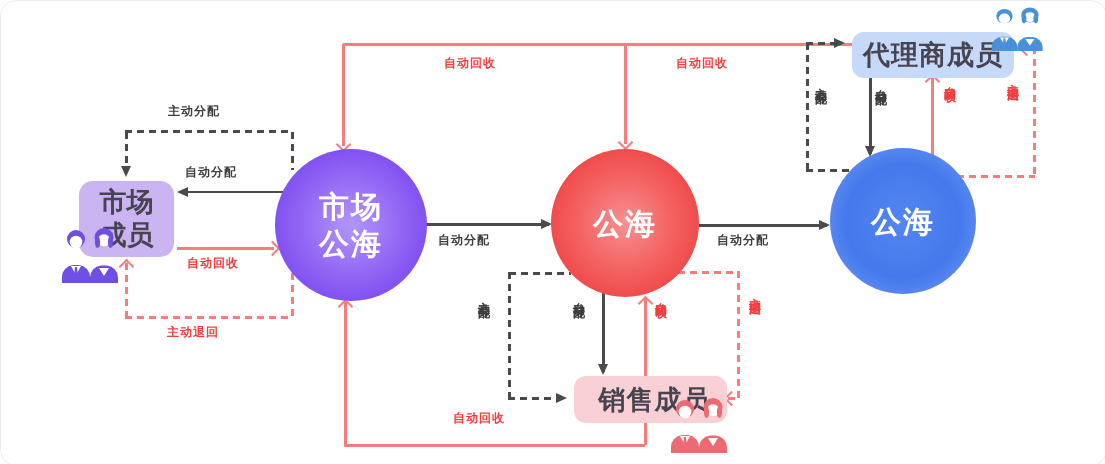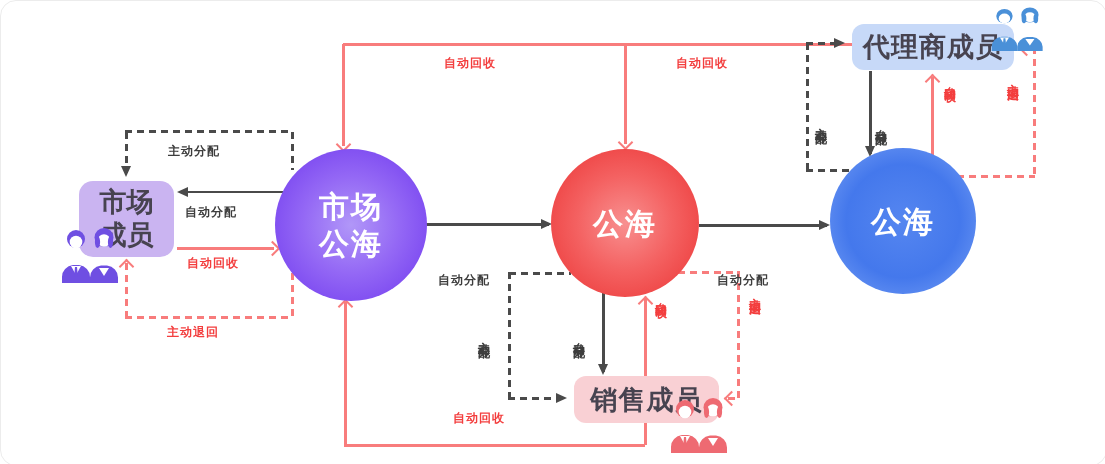--- a/index.html
+++ b/index.html
@@ -22,21 +22,21 @@
   .ah-l{transform:rotate(-135deg);}
   .ah-u{transform:rotate(-45deg);}
   .ah-d{transform:rotate(135deg);}
   
   .tr{position:absolute;width:0;height:0;}
   .tr-r{border-left:11px solid #4a4a4a;border-top:5.5px solid transparent;border-bottom:5.5px solid transparent;}
   .tr-l{border-right:11px solid #4a4a4a;border-top:5.5px solid transparent;border-bottom:5.5px solid transparent;}
   .tr-d{border-top:11px solid #4a4a4a;border-left:5.5px solid transparent;border-right:5.5px solid transparent;}
   
   .elb{position:absolute;font-size:12px;font-weight:700;letter-spacing:1px;white-space:nowrap;}
-  .elb.blkt{color:#3d3d3d;margin-top:40px;}
+  .elb.blkt{color:#3d3d3d;}
   .elb.redt{color:#f33e3e;}
   .elb.vert{writing-mode:vertical-rl;text-orientation:upright;letter-spacing:2px;}
   
   .pool{position:absolute;border-radius:50%;display:flex;align-items:center;justify-content:center;text-align:center;}
   .pool-text{color:#ffffff;font-weight:700;font-size:30px;line-height:37px;letter-spacing:2px;text-align:center;}
   .pool-text span{display:block;}
   
   .mbox{position:absolute;display:flex;align-items:center;justify-content:center;text-align:center;
         font-weight:700;color:#474350;}
   .mbox .two{line-height:33px;font-size:27px;}
@@ -158,25 +158,25 @@
     </div>
   </div>
 
   <div class="mbox" style="left:78px;top:180px;width:95px;height:76px;background:#cab4f1;border-radius:14px;">
     <div class="two">
       <span>市场</span>
         <span>成员</span>
     </div>
   </div>
 
-  <div class="mbox" style="left:851px;top:23px;width:162px;height:46px;background:#c7d9f8;border-radius:12px;">
+  <div class="mbox" style="left:851px;top:31px;width:162px;height:46px;background:#c7d9f8;border-radius:12px;">
     <div class="one">代理商成员</div>
   </div>
 
-  <div class="mbox" style="left:573px;top:375px;width:145px;height:47px;background:#f9d0d4;border-radius:12px;">
+  <div class="mbox" style="left:573px;top:375px;width:145px;height:47px;background:#f9d0d4;border-radius:12px;padding-left:8px;">
     <div class="one">销售成员</div>
   </div>
 
   <svg class="icon" style="left:58px;top:224px;" width="66" height="58" viewBox="0 0 66 58">
     <g fill="#6f4fe2">
       <circle cx="17" cy="14" r="9"></circle>
       <circle cx="17" cy="17" r="6.3" fill="#ffffff"></circle>
       <path d="M3 58 v-6 a13 12 0 0 1 11 -12 h6 a13 12 0 0 1 11 12 v6 z"></path>
       <polygon points="12,41 22,41 17,50" fill="#ffffff"></polygon>
       <polygon points="16,42 18,42 19,52 15,52"></polygon>

